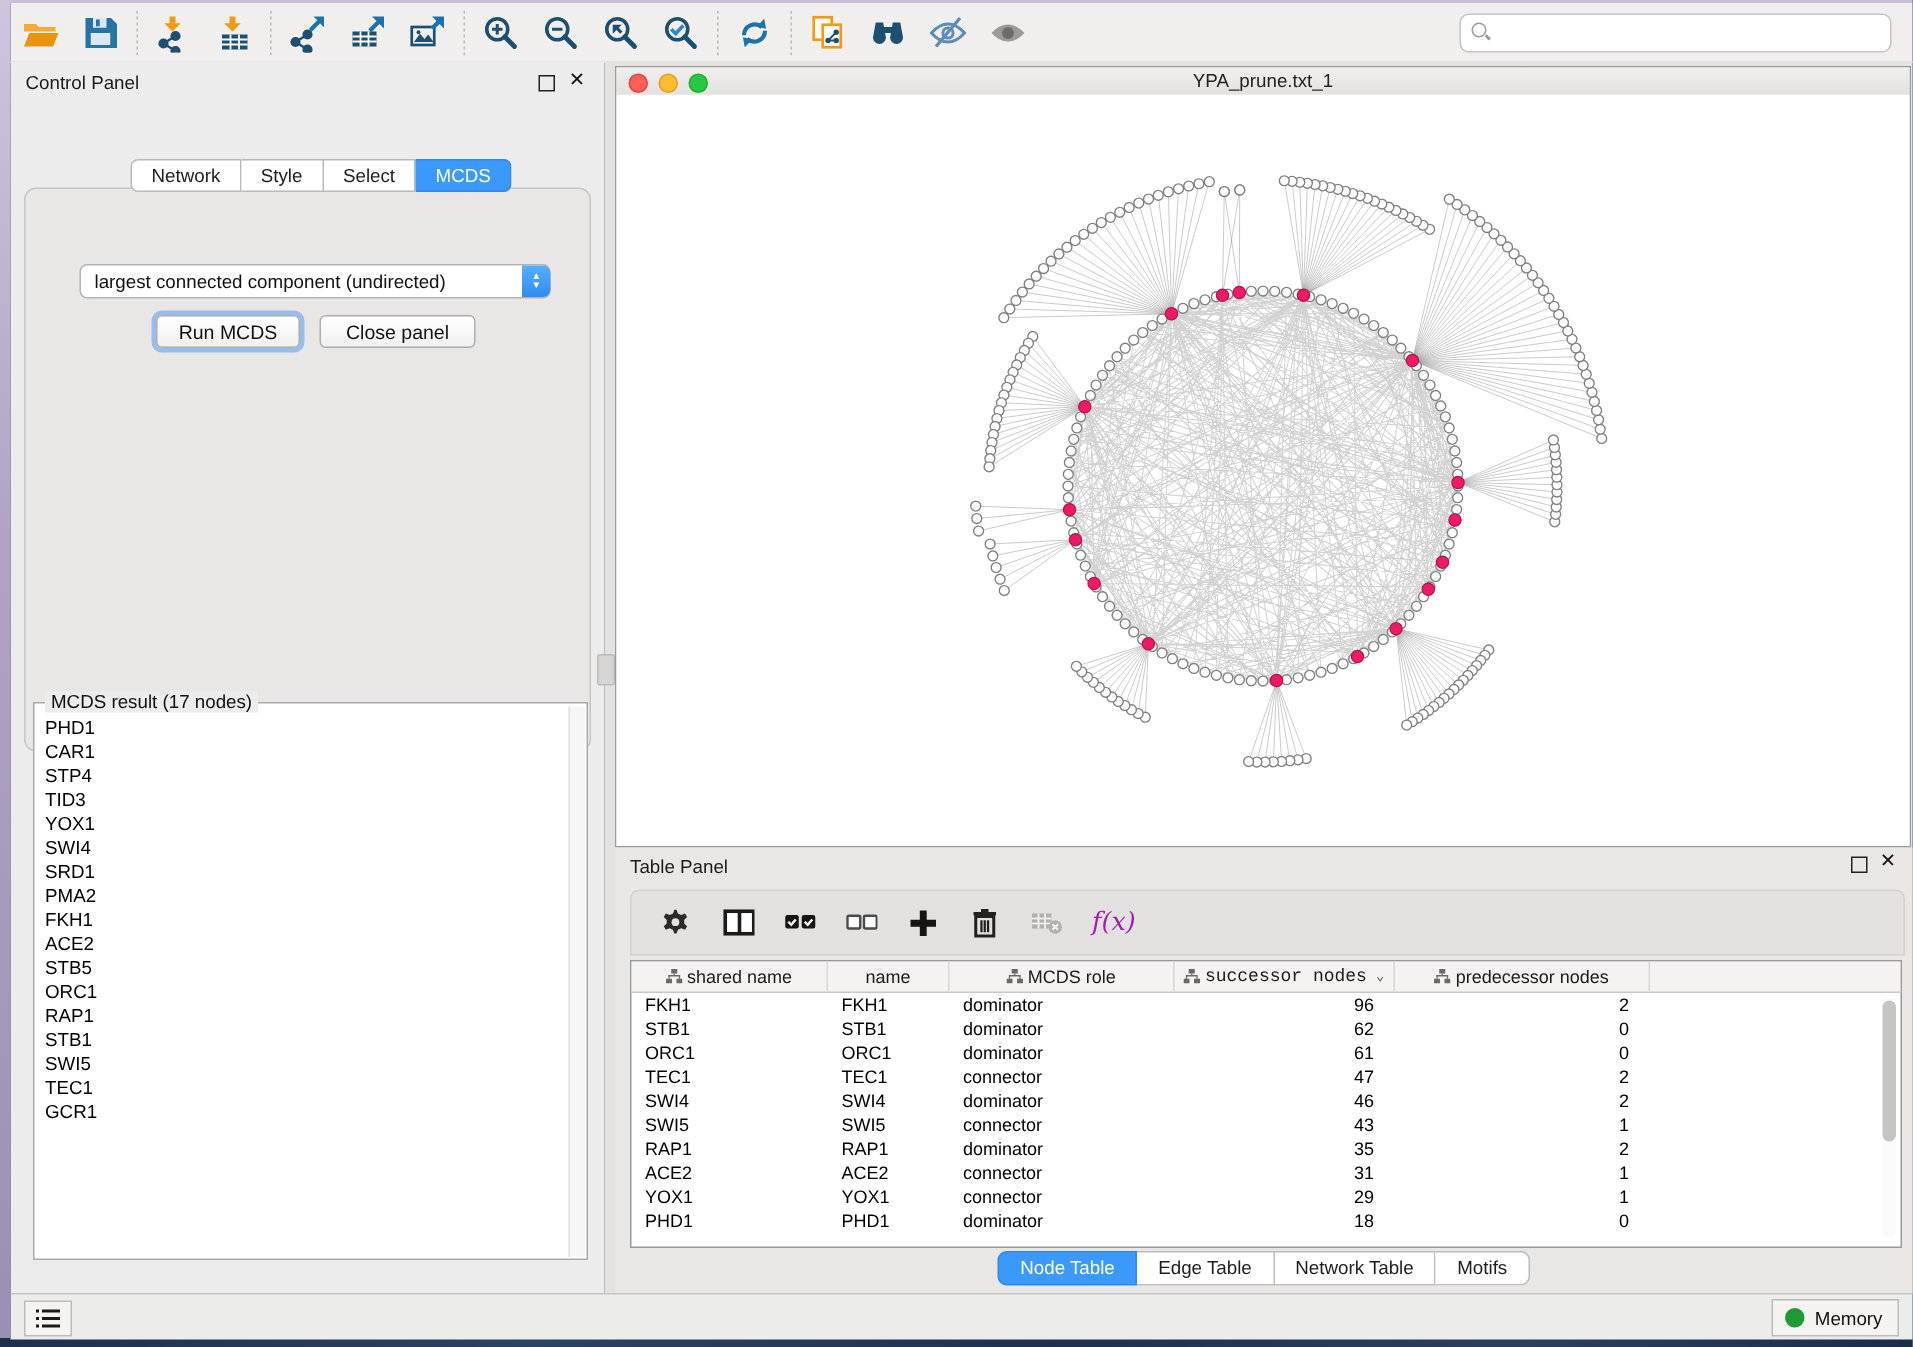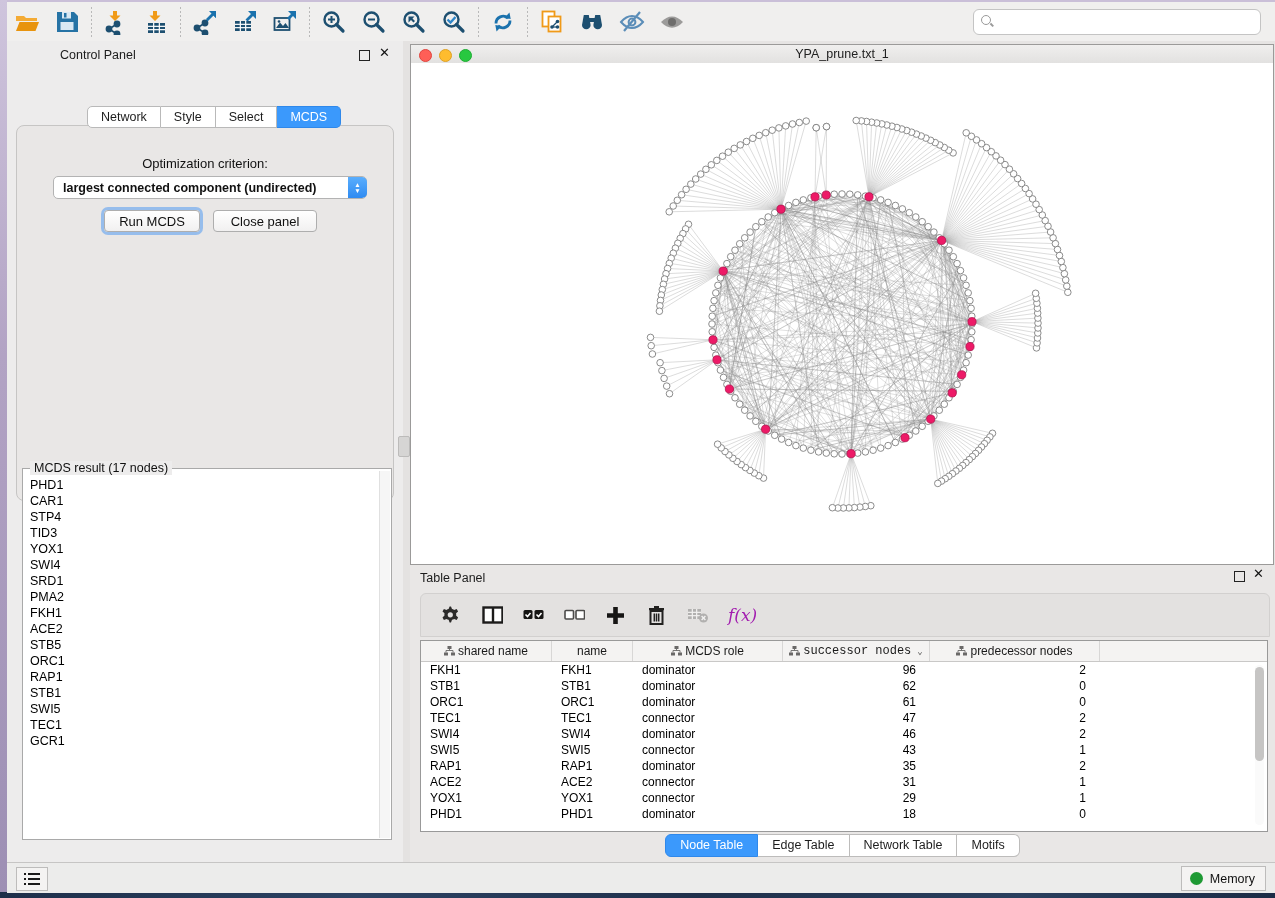--- a/index.html
+++ b/index.html
@@ -18,34 +18,34 @@
     border:1px solid #c4c4c4;border-radius:6px;display:flex;align-items:center;}
   .search-wrap .mag{margin-left:7px;width:13px;height:13px;position:relative;}
   .search-wrap .mag::before{content:"";position:absolute;left:0;top:0;width:8px;height:8px;
     border:1.5px solid #9a9a9a;border-radius:50%;}
   .search-wrap .mag::after{content:"";position:absolute;left:9px;top:9px;width:4px;height:1.5px;
     background:#9a9a9a;transform:rotate(45deg);}
   .search-input{border:none;outline:none;flex:1;font-size:12px;background:transparent;margin-left:5px;}
   
   .control-panel{position:absolute;left:7px;top:41px;width:396px;height:821px;background:#edecec;}
   .cp-head{position:absolute;left:0;top:0;width:100%;height:26px;}
-  .cp-title{position:absolute;left:10px;top:7px;font-size:12.5px;color:#1c1c1c;margin-left:43px;}
+  .cp-title{position:absolute;left:10px;top:7px;font-size:12.5px;color:#1c1c1c;}
   .win-float{position:absolute;top:9px;width:9px;height:9px;border:1.4px solid #222;background:transparent;}
   .win-close{position:absolute;top:4px;font-size:13px;font-weight:bold;color:#111;line-height:16px;}
   .cp-tabcontent{position:absolute;left:9px;top:84px;width:376px;height:374px;background:#e9e7e6;
     border:1px solid #c6c5c4;border-radius:8px;}
   .cp-tabs{position:absolute;left:80px;top:65px;height:20px;display:flex;z-index:5;}
   .cp-tab{height:20px;line-height:20px;padding:0 13px;background:#fff;border:1px solid #b9b9b9;
     border-left:none;font-size:12.5px;color:#1d1d1d;text-align:center;}
   .cp-tab:first-child{border-left:1px solid #b9b9b9;border-radius:5px 0 0 5px;}
   .cp-tab:last-child{border-radius:0 5px 5px 0;}
   .cp-tab.active{background:#3b99fc;border-color:#2f88ea;color:#fff;}
   .opt-label{position:absolute;left:0;top:30px;width:100%;text-align:center;font-size:13px;color:#111;}
   .dropdown{position:absolute;left:36px;top:50px;width:312px;height:21px;background:#fff;
-    border:1px solid #b3b3b3;border-radius:5px;display:flex;align-items:center;font-weight:bold;}
+    border:1px solid #b3b3b3;border-radius:5px;display:flex;align-items:center;}
   .dropdown .dd-text{flex:1;font-size:12.5px;color:#111;padding-left:9px;white-space:nowrap;}
   .dd-stepper{width:19px;height:21px;margin-right:-1px;background:linear-gradient(180deg,#5aaefd,#2f8bf2);
     border-radius:0 5px 5px 0;display:flex;flex-direction:column;align-items:center;justify-content:center;gap:1px;}
   .dd-stepper span{color:#fff;font-size:6.5px;line-height:5px;}
   .btn{height:22px;background:linear-gradient(180deg,#ffffff,#f1f0f0);border:1px solid #aeaeae;
     border-radius:4px;font-size:13px;color:#111;display:inline-flex;align-items:center;justify-content:center;
     font-family:"Liberation Sans",sans-serif;}
   .btn-run{position:absolute;left:87px;top:84px;width:96px;box-shadow:0 0 0 3px rgba(106,166,240,.65);}
   .btn-closep{position:absolute;left:196px;top:84px;width:104px;}
   .mcds-fieldset{position:absolute;left:15px;top:427px;width:368px;height:370px;border:1px solid #a9a9a9;
@@ -269,21 +269,20 @@
   </div>
 </div>
 
 <div class="control-panel">
   <div class="cp-head">
     <span class="cp-title">Control Panel</span>
     <span class="win-float" style="right:33px;"></span>
     <span class="win-close" style="right:13px;">✕</span>
   </div>
   <div class="cp-tabcontent">
-    <div class="opt-label">Optimization criterion:</div>
     <div class="dropdown">
       <span class="dd-text">largest connected component (undirected)</span>
       <span class="dd-stepper">
           <span>▲</span>
           <span>▼</span>
         </span>
     </div>
     <button class="btn btn-run">Run MCDS</button>
     <button class="btn btn-closep">Close panel</button>
   </div>

